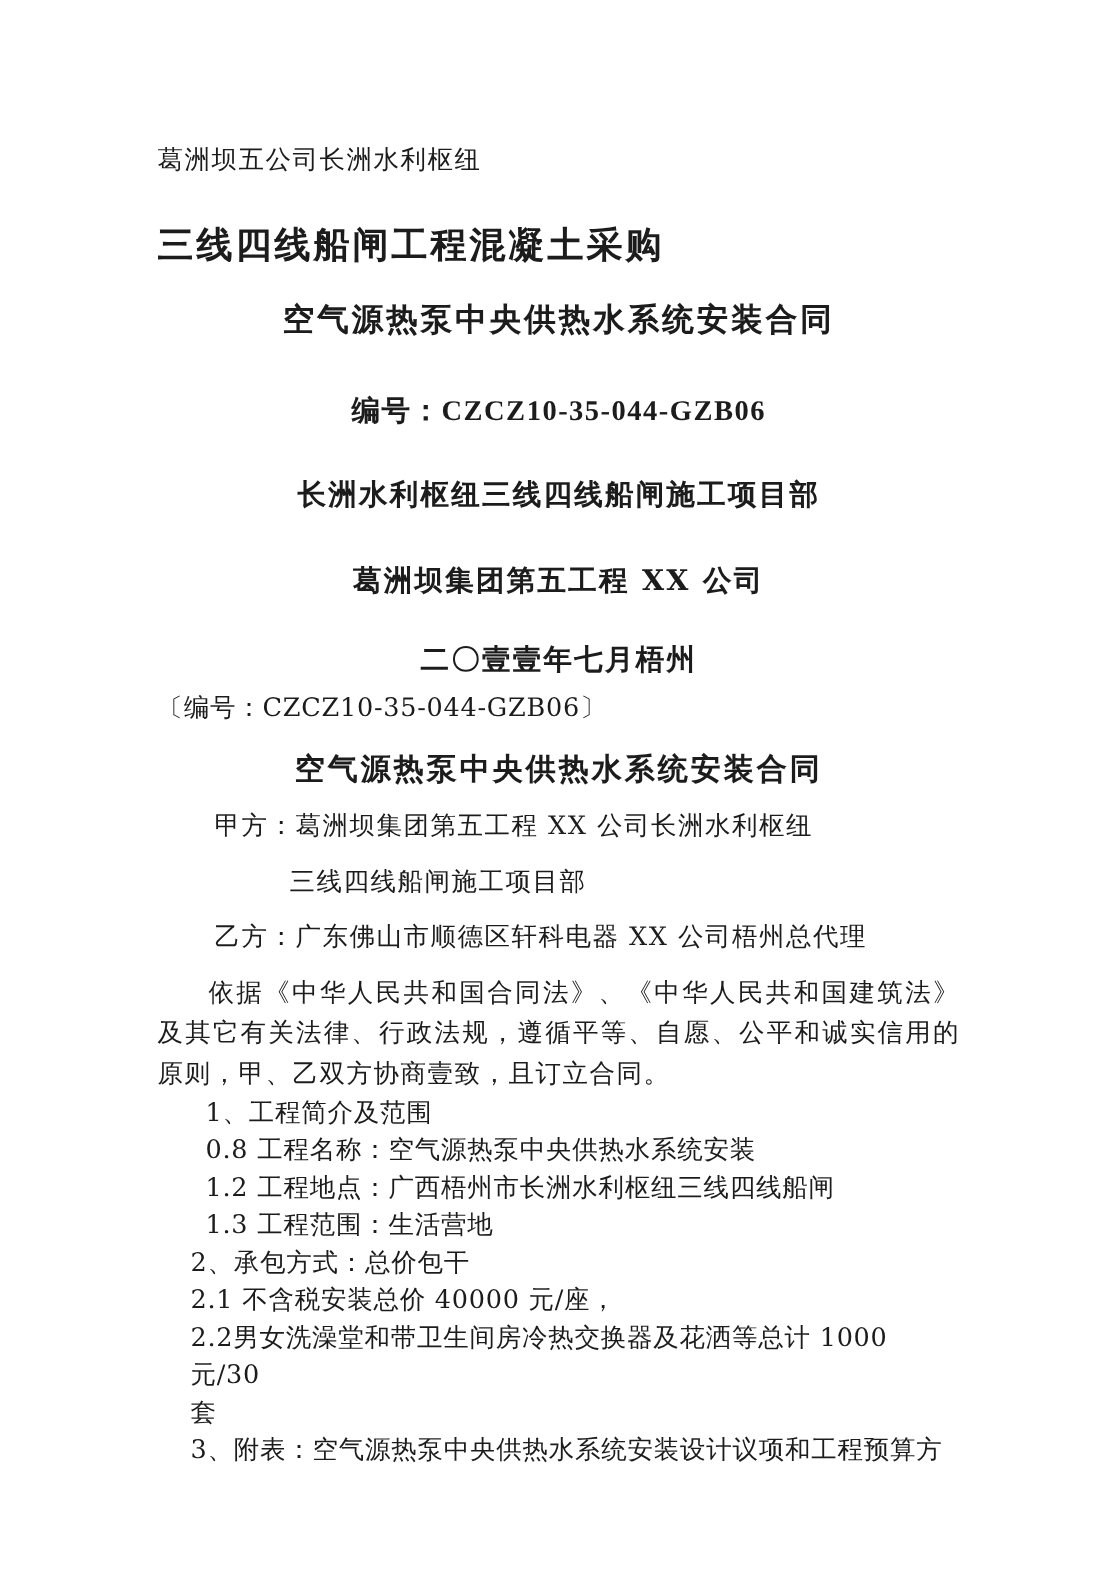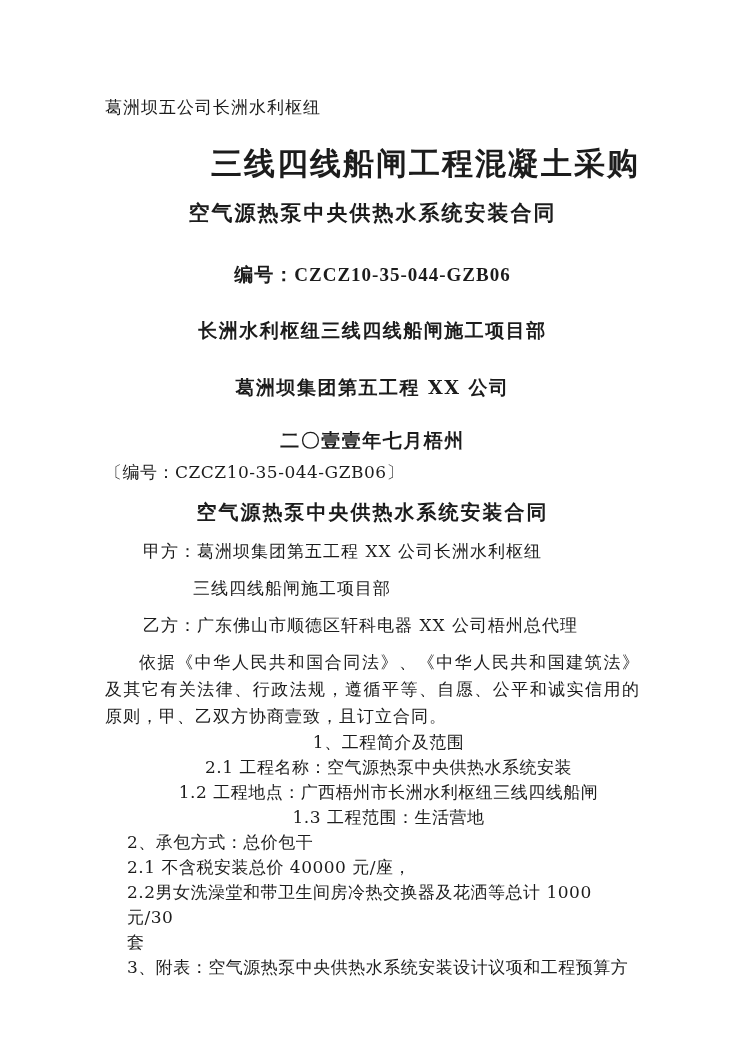--- a/index.html
+++ b/index.html
@@ -19,23 +19,23 @@
     padding: 96px 104px 0 105px;
   }
   .doc-header {
     font-family: "DejaVu Sans", "Liberation Sans", sans-serif;
     font-size: 17px;
     line-height: 22px;
     margin: 0;
     letter-spacing: 1px;
   }
   .main-title {
-    font-size: 31px;
+    font-size: 24px;
     font-weight: bold;
-    text-align: right;
+    text-align: left;
     line-height: 38px;
     margin: 26px 0 0 0;
     letter-spacing: 2px;
   }
   .sub-title {
     font-size: 21px;
     font-weight: bold;
     text-align: center;
     line-height: 30px;
     margin: 16px 0 0 0;
@@ -90,21 +90,21 @@
     text-indent: 2em;
     text-align: justify;
     letter-spacing: 1px;
   }
   .clause {
     font-size: 17px;
     line-height: 25px;
     margin: 0;
     letter-spacing: 0.5px;
   }
-  .clause.lvl-sub  { margin-left: 32px; text-align: center; }
+  .clause.lvl-sub  { margin-left: 32px; }
   .clause.lvl-main { margin-left: 22px; }
 </style>
 </head>
 <body>
 
 <div class="page">
 
   <p class="doc-header">葛洲坝五公司长洲水利枢纽</p>
 
   <h1 class="main-title">三线四线船闸工程混凝土采购</h1>
@@ -126,21 +126,21 @@
   <p class="party-line party-a">甲方：葛洲坝集团第五工程 XX 公司长洲水利枢纽</p>
 
   <p class="party-line party-a-cont">三线四线船闸施工项目部</p>
 
   <p class="party-line party-b">乙方：广东佛山市顺德区轩科电器 XX 公司梧州总代理</p>
 
   <p class="preamble">依据《中华人民共和国合同法》、《中华人民共和国建筑法》及其它有关法律、行政法规，遵循平等、自愿、公平和诚实信用的原则，甲、乙双方协商壹致，且订立合同。</p>
 
   <p class="clause lvl-sub">1、工程简介及范围</p>
 
-  <p class="clause lvl-sub">2.1 工程名称：空气源热泵中央供热水系统安装</p>
+  <p class="clause lvl-sub">0.8 工程名称：空气源热泵中央供热水系统安装</p>
 
   <p class="clause lvl-sub">1.2 工程地点：广西梧州市长洲水利枢纽三线四线船闸</p>
 
   <p class="clause lvl-sub">1.3 工程范围：生活营地</p>
 
 
   <p class="clause lvl-main">2、承包方式：总价包干</p>
 
   <p class="clause lvl-main">2.1 不含税安装总价 40000 元/座，</p>
 

